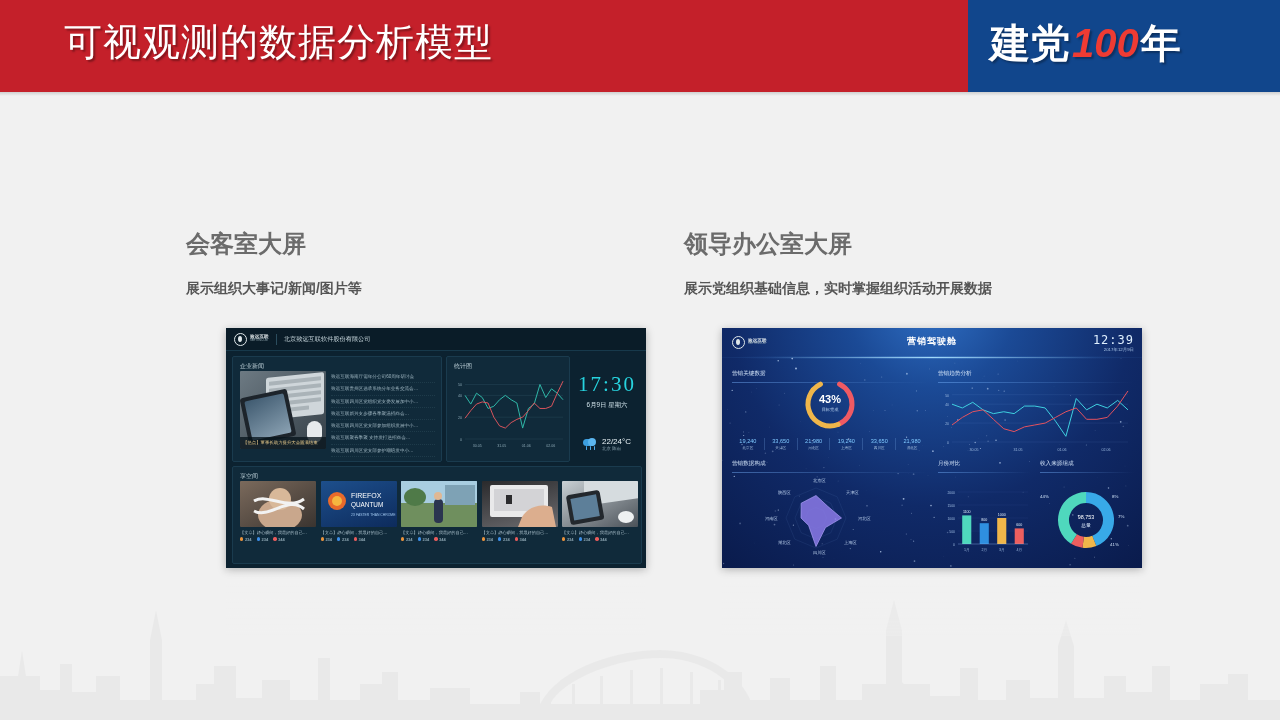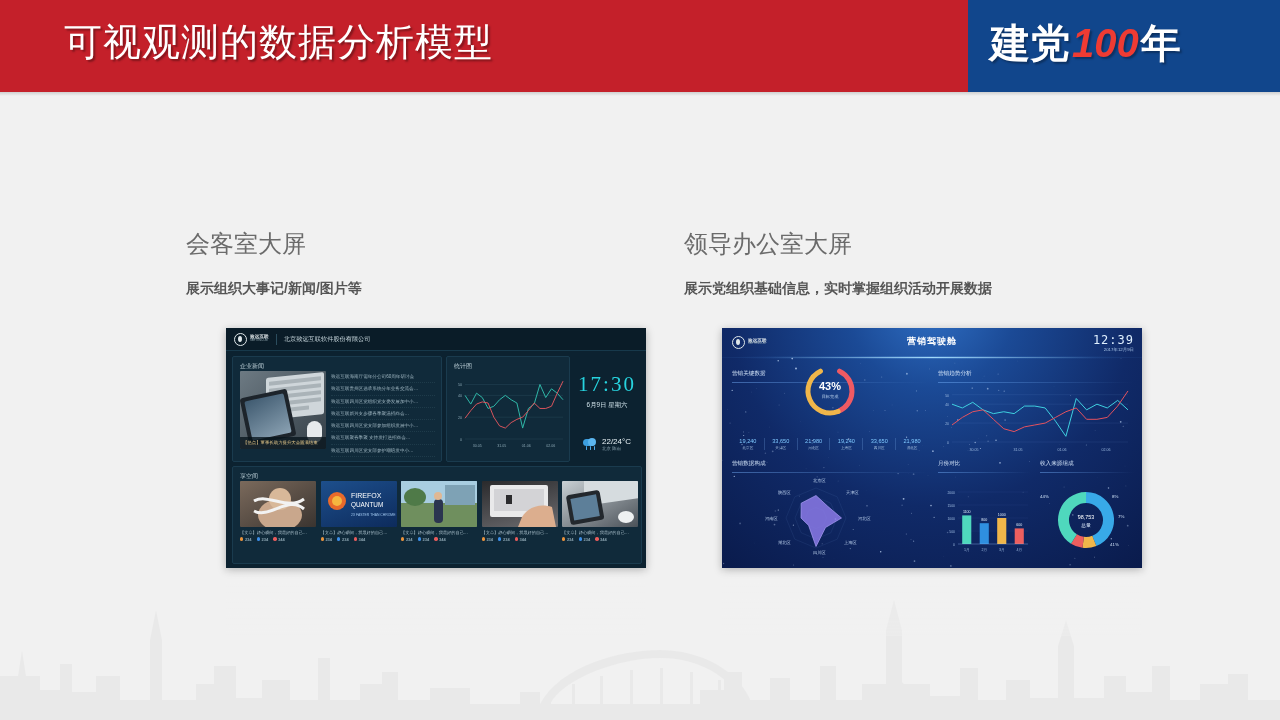--- a/index.html
+++ b/index.html
@@ -28,21 +28,21 @@
   .hdr-underline{position:absolute;left:0;top:92px;width:1280px;height:4px;
     background:linear-gradient(to bottom,#cfcfcf,#f1f1f1);}
 
   
   #skyline{position:absolute;left:0;bottom:0;width:1280px;height:140px;opacity:.5;}
 
   
   .col{position:absolute;top:228px;}
   .col.left{left:186px;}
   .col.right{left:684px;}
-  .col-title{font-size:24px;font-weight:normal;color:#6b6b6b;margin:0 0 20px 0;white-space:nowrap;}
+  .col-title{font-size:24px;font-weight:bold;color:#6b6b6b;margin:0 0 20px 0;white-space:nowrap;}
   .col-sub{font-size:14px;font-weight:bold;color:#555;margin:0;white-space:nowrap;}
 
   
   .shot-wrap{position:absolute;top:328px;margin-left:44px;}
   .shot-wrap.left{left:182px;}
   .shot-wrap.right{left:678px;}
   .shot{position:relative;width:420px;height:240px;overflow:hidden;
         box-shadow:0 2px 8px rgba(0,0,0,.28);}
   .reflection{
     position:absolute;top:240px;left:0;width:420px;height:68px;overflow:hidden;
@@ -107,21 +107,21 @@
   .stars{position:absolute;inset:0;}
   .bl-glow{position:absolute;left:0;top:28px;width:420px;height:3px;
     background:radial-gradient(ellipse at 50% 50%,rgba(170,225,255,.95),rgba(80,150,230,.15) 55%,rgba(10,30,80,0) 80%);}
   .bl-title{position:absolute;left:0;top:7px;width:420px;text-align:center;font-size:9px;font-weight:bold;color:#ffffff;letter-spacing:1px;}
   .bl-clock{position:absolute;right:8px;top:5px;text-align:right;}
   .bl-clock .c{font-size:12px;color:#dff0ff;letter-spacing:1px;font-family:"DejaVu Sans Mono","Liberation Mono",monospace;}
   .bl-clock .d{font-size:4.4px;color:#a9c5e6;}
   .bl-logo{position:absolute;left:10px;top:8px;display:flex;align-items:center;}
   .sect-t{position:absolute;font-size:5.6px;color:#cfe0f5;}
   .sect-line{position:absolute;height:1px;background:linear-gradient(to right,rgba(120,180,255,.45),rgba(120,180,255,0));}
-  .donut-wrap{position:absolute;left:78px;top:33px;width:60px;height:60px;}
+  .donut-wrap{position:absolute;left:78px;top:46px;width:60px;height:60px;}
   .donut-c{font-size:11px;font-weight:bold;color:#ffffff;position:absolute;width:100%;text-align:center;top:19px;}
   .donut-s{font-size:4.2px;color:#bcd4ef;position:absolute;width:100%;text-align:center;top:33px;}
   .kpis{position:absolute;left:10px;top:110px;width:196px;display:flex;}
   .kpi{flex:1;text-align:center;border-right:1px solid rgba(120,170,230,.28);}
   .kpi:last-child{border-right:none;}
   .kpi .v{font-size:5.6px;color:#7fc8ff;}
   .kpi .l{font-size:3.6px;color:#a8c2e0;margin-top:1.5px;}
   .radar-labels span{position:absolute;font-size:4.2px;color:#bed3ee;white-space:nowrap;}
   .pie-center1{position:absolute;width:100%;text-align:center;font-size:5.4px;color:#ffffff;}
   .pie-center2{position:absolute;width:100%;text-align:center;font-size:5px;color:#dbe9fa;}

